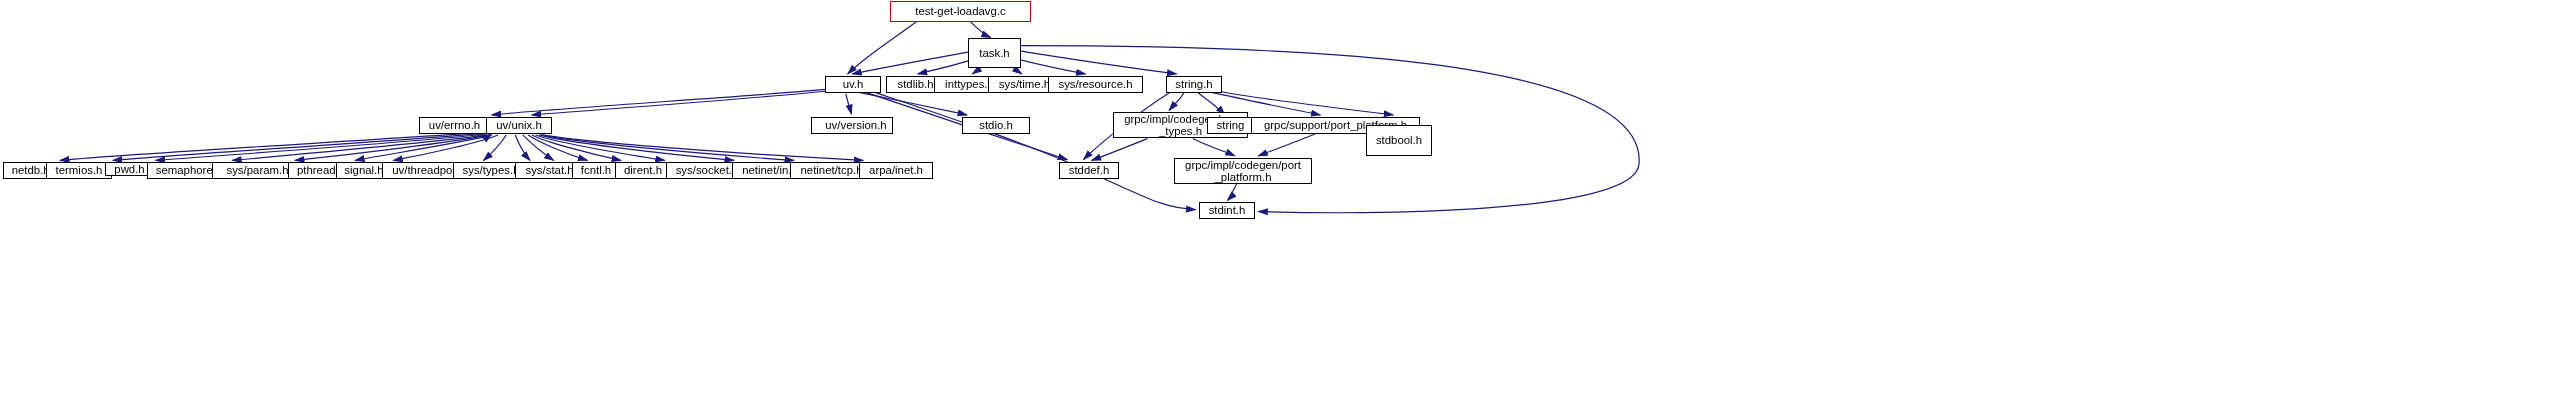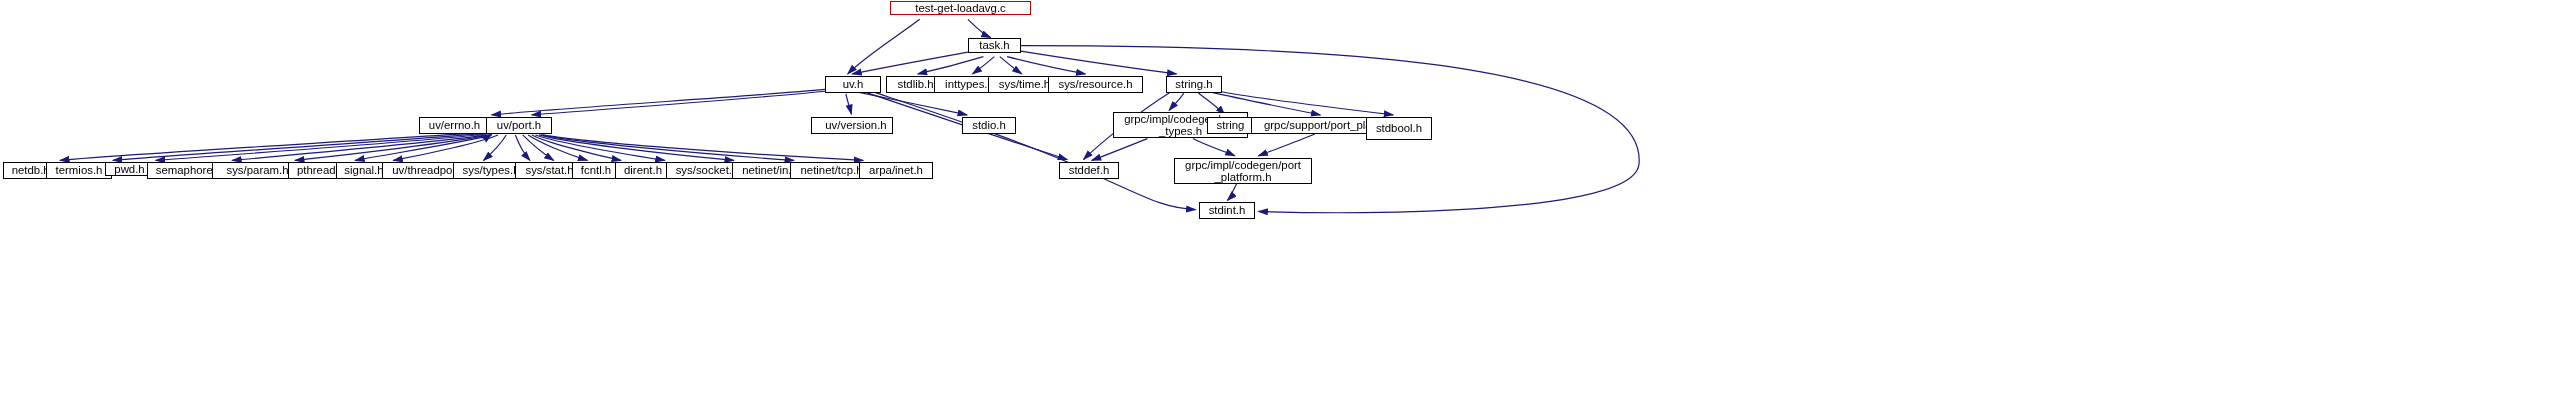--- a/index.html
+++ b/index.html
@@ -86,37 +86,37 @@
       <path d="M1260,152 C1240,160 1215,170 1199,176"></path>
 
       <path d="M1310,152 C1325,160 1345,166 1356,171"></path>
 
       <path d="M1444,147 C1425,155 1400,164 1382,171"></path>
 
       <path d="M1358,202 C1354,210 1350,218 1348,220"></path>
     </g>
   </svg>
 
-  <div class="node red" style="left:890px;top:0.9px;width:141px;height:14px;"><span>test-get-loadavg.c</span></div>
-  <div class="node" style="left:968px;top:38px;width:53px;height:15px;"><span>task.h</span></div>
+  <div class="node red" style="left:890px;top:0.9px;width:141px;height:21px;"><span>test-get-loadavg.c</span></div>
+  <div class="node" style="left:968px;top:38px;width:53px;height:30px;"><span>task.h</span></div>
   <div class="node" style="left:825px;top:76px;width:56px;height:17.3px;"><span>uv.h</span></div>
   <div class="node" style="left:886px;top:76px;width:59px;height:17.3px;"><span>stdlib.h</span></div>
   <div class="node" style="left:934px;top:76px;width:71px;height:17.3px;"><span>inttypes.h</span></div>
   <div class="node" style="left:988px;top:76px;width:73px;height:17.3px;"><span>sys/time.h</span></div>
   <div class="node" style="left:1048px;top:76px;width:95px;height:17.3px;"><span>sys/resource.h</span></div>
   <div class="node" style="left:1166px;top:76px;width:56px;height:17.3px;"><span>string.h</span></div>
   <div class="node" style="left:419px;top:117px;width:71px;height:17.3px;"><span>uv/errno.h</span></div>
-  <div class="node" style="left:486px;top:117px;width:66px;height:17.3px;"><span>uv/port.h</span></div>
+  <div class="node" style="left:486px;top:117px;width:66px;height:17.3px;"><span>uv/unix.h</span></div>
   <div class="node" style="left:811px;top:117px;width:82px;height:17.3px;padding-left:8px;"><span>uv/version.h</span></div>
-  <div class="node" style="left:962px;top:117px;width:54px;height:17.3px;"><span>stdio.h</span></div>
+  <div class="node" style="left:962px;top:117px;width:68px;height:17.3px;"><span>stdio.h</span></div>
   <div class="node two" style="left:1113px;top:112px;width:135px;height:26.4px;"><span>grpc/impl/codegen/gpr
 _types.h</span></div>
   <div class="node" style="left:1207px;top:117px;width:47px;height:17.3px;"><span>string</span></div>
   <div class="node" style="left:1251px;top:117px;width:169px;height:17.3px;"><span>grpc/support/port_platform.h</span></div>
-  <div class="node" style="left:1366px;top:117px;width:66px;height:23px;"><span>stdbool.h</span></div>
+  <div class="node" style="left:1366px;top:125px;width:66px;height:31px;"><span>stdbool.h</span></div>
   <div class="node" style="left:2.7px;top:162px;width:56px;height:17.3px;"><span>netdb.h</span></div>
   <div class="node" style="left:46px;top:162px;width:66px;height:17.3px;"><span>termios.h</span></div>
   <div class="node" style="left:105px;top:162px;width:49px;height:14px;"><span>pwd.h</span></div>
   <div class="node" style="left:147px;top:162px;width:84px;height:17.3px;"><span>semaphore.h</span></div>
   <div class="node" style="left:212px;top:162px;width:81px;height:17.3px;padding-left:10px;"><span>sys/param.h</span></div>
   <div class="node" style="left:288px;top:162px;width:66px;height:17.3px;"><span>pthread.h</span></div>
   <div class="node" style="left:336px;top:162px;width:56px;height:17.3px;"><span>signal.h</span></div>
   <div class="node" style="left:382px;top:162px;width:99px;height:17.3px;"><span>uv/threadpool.h</span></div>
   <div class="node" style="left:453px;top:162px;width:76px;height:17.3px;"><span>sys/types.h</span></div>
   <div class="node" style="left:515px;top:162px;width:69px;height:17.3px;"><span>sys/stat.h</span></div>

